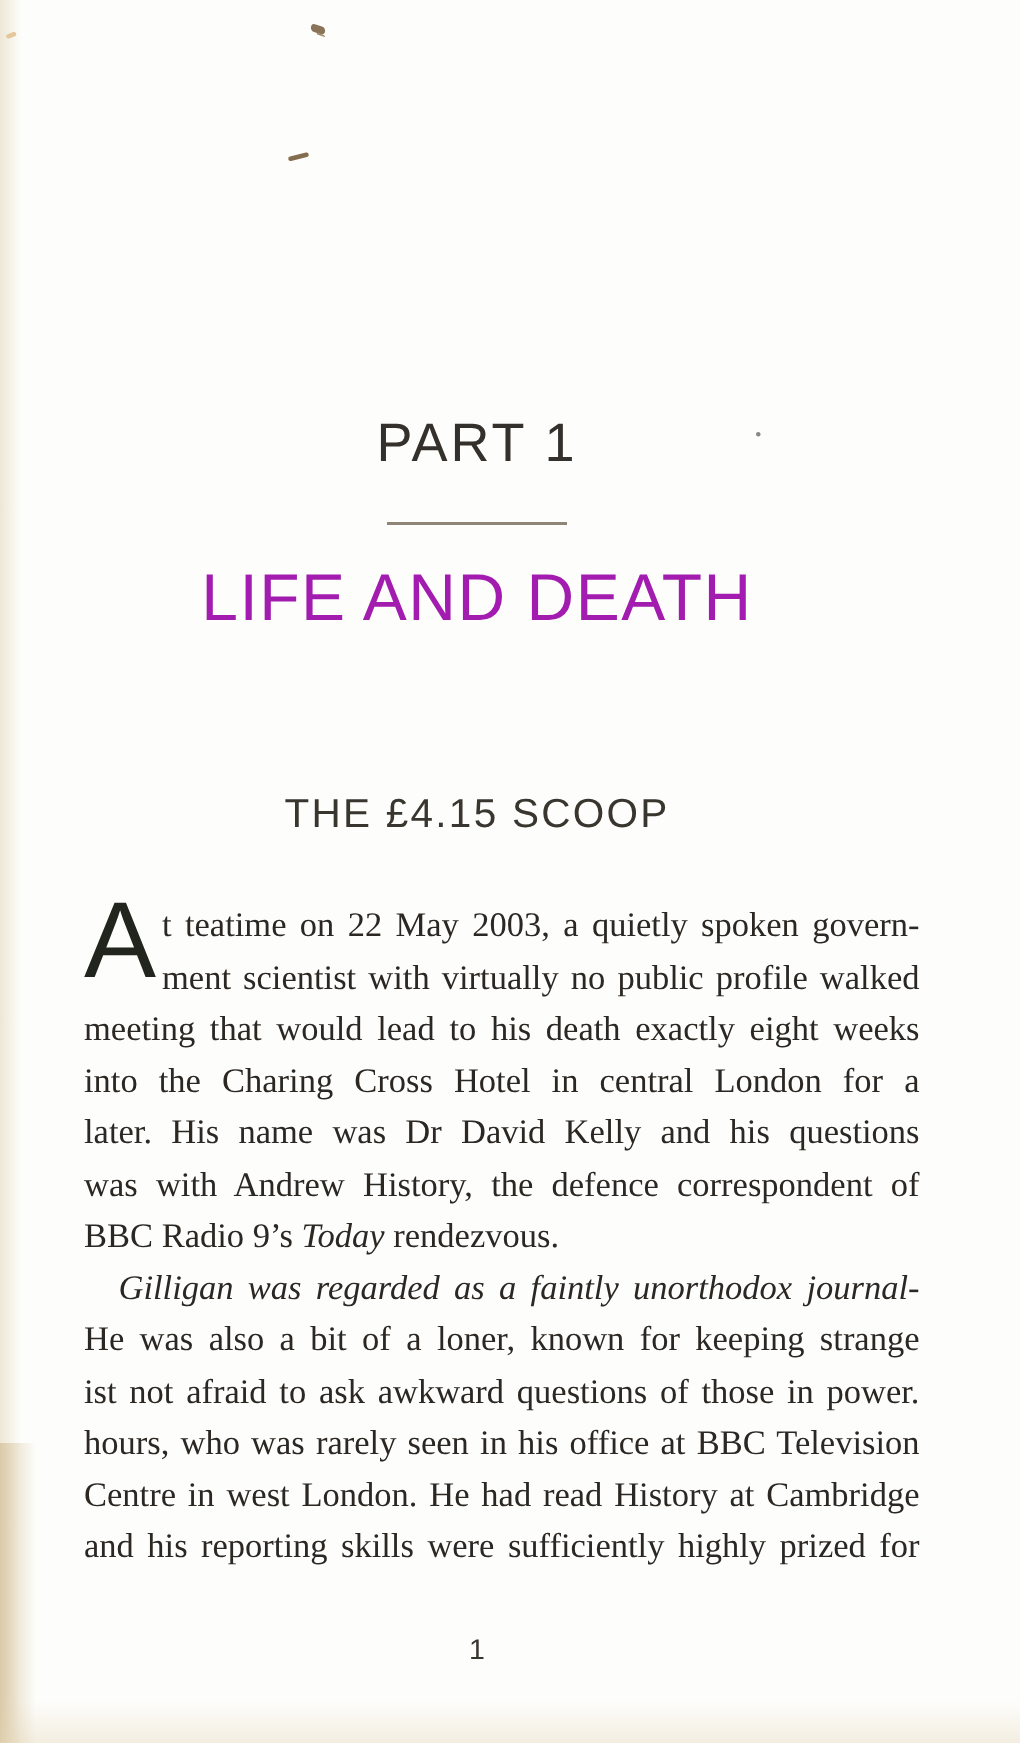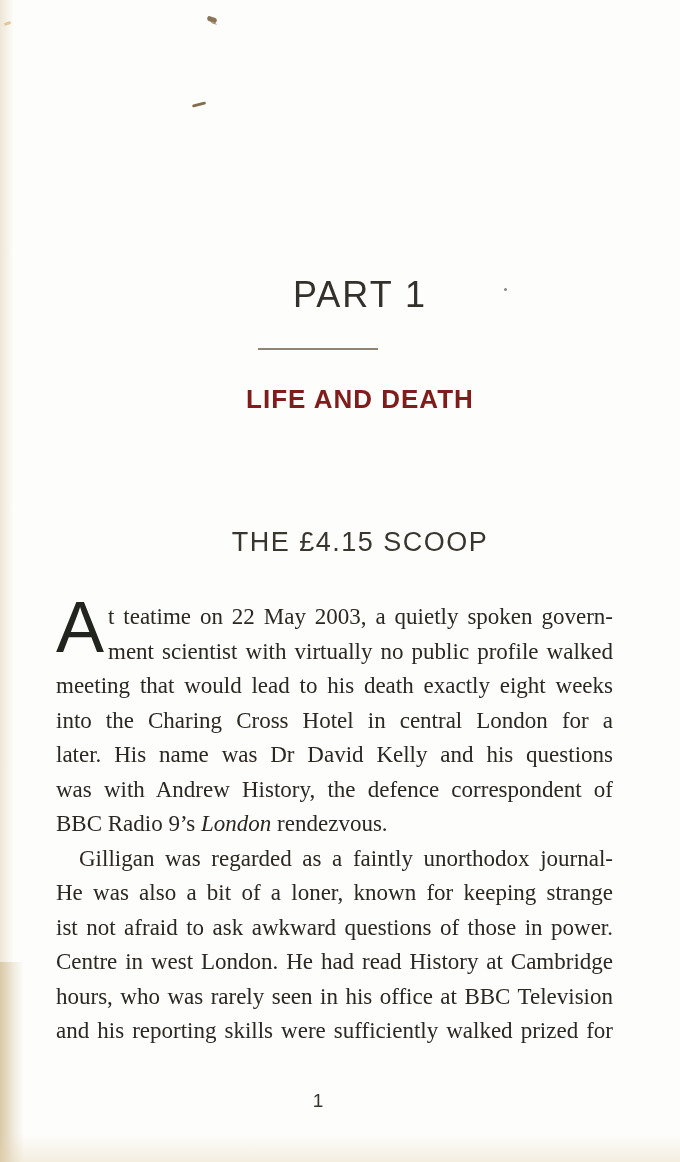--- a/index.html
+++ b/index.html
@@ -17,44 +17,43 @@
   }
 
   
   .heading-area {
     position: absolute;
     left: 0;
     width: 636px;
     text-align: center;
     font-family: "Liberation Sans", sans-serif;
     color: #34302b;
-    padding-left: 42px;
   }
   .part-label {
     top: 274px;
     font-size: 36px;
     line-height: 42px;
     letter-spacing: 2px;
     font-weight: 400;
   }
   .part-divider {
     position: absolute;
     top: 348px;
     left: 258px;
     width: 120px;
     height: 1.5px;
     background: #8f8577;
   }
   .part-title {
     top: 377px;
-    font-size: 26px;
+    font-size: 44px;
     line-height: 44px;
     letter-spacing: 1px;
-    font-weight: 700;
-    color: #7f1d1d;
+    font-weight: 400;
+    color: #a21caf;
   }
   .chapter-heading {
     top: 529px;
     font-size: 27px;
     line-height: 26px;
     letter-spacing: 1.5px;
     font-weight: 400;
     color: #39352f;
   }
 
@@ -75,20 +74,21 @@
     white-space: normal;
   }
   .bline.endline {
     text-align-last: left;
   }
   .bline.dc-indent {
     padding-left: 52px;
   }
   .bline.p-indent {
     padding-left: 23px;
+    font-style: italic;
   }
   .ital {
     font-style: italic;
   }
   .dropcap {
     position: absolute;
     left: 0;
     top: -9px;
     font-family: "Liberation Sans", sans-serif;
     font-size: 72px;
@@ -191,28 +191,28 @@
 
     <span class="dropcap">A</span>
 
     <div class="bline dc-indent">t teatime on 22 May 2003, a quietly spoken govern-</div>
     <div class="bline dc-indent">ment scientist with virtually no public profile walked</div>
     <div class="bline">meeting that would lead to his death exactly eight weeks</div>
     <div class="bline">into the Charing Cross Hotel in central London for a</div>
     <div class="bline">later. His name was Dr David Kelly and his questions</div>
     <div class="bline">was with Andrew History, the defence correspondent of</div>
 
-    <div class="bline endline"><span>BBC Radio 9’s </span><span class="ital">London</span><span> rendezvous.</span></div>
+    <div class="bline endline"><span>BBC Radio 9’s </span><span class="ital">Today</span><span> rendezvous.</span></div>
 
     <div class="bline p-indent">Gilligan was regarded as a faintly unorthodox journal-</div>
     <div class="bline">He was also a bit of a loner, known for keeping strange</div>
     <div class="bline">ist not afraid to ask awkward questions of those in power.</div>
+    <div class="bline">hours, who was rarely seen in his office at BBC Television</div>
     <div class="bline">Centre in west London. He had read History at Cambridge</div>
-    <div class="bline">hours, who was rarely seen in his office at BBC Television</div>
-    <div class="bline">and his reporting skills were sufficiently walked prized for</div>
+    <div class="bline">and his reporting skills were sufficiently highly prized for</div>
   </div>
 
   <div class="page-number">1</div>
 
   <div class="edge-left"></div>
   <div class="corner-bl"></div>
   <div class="edge-bottom"></div>
 
 </div>
 

